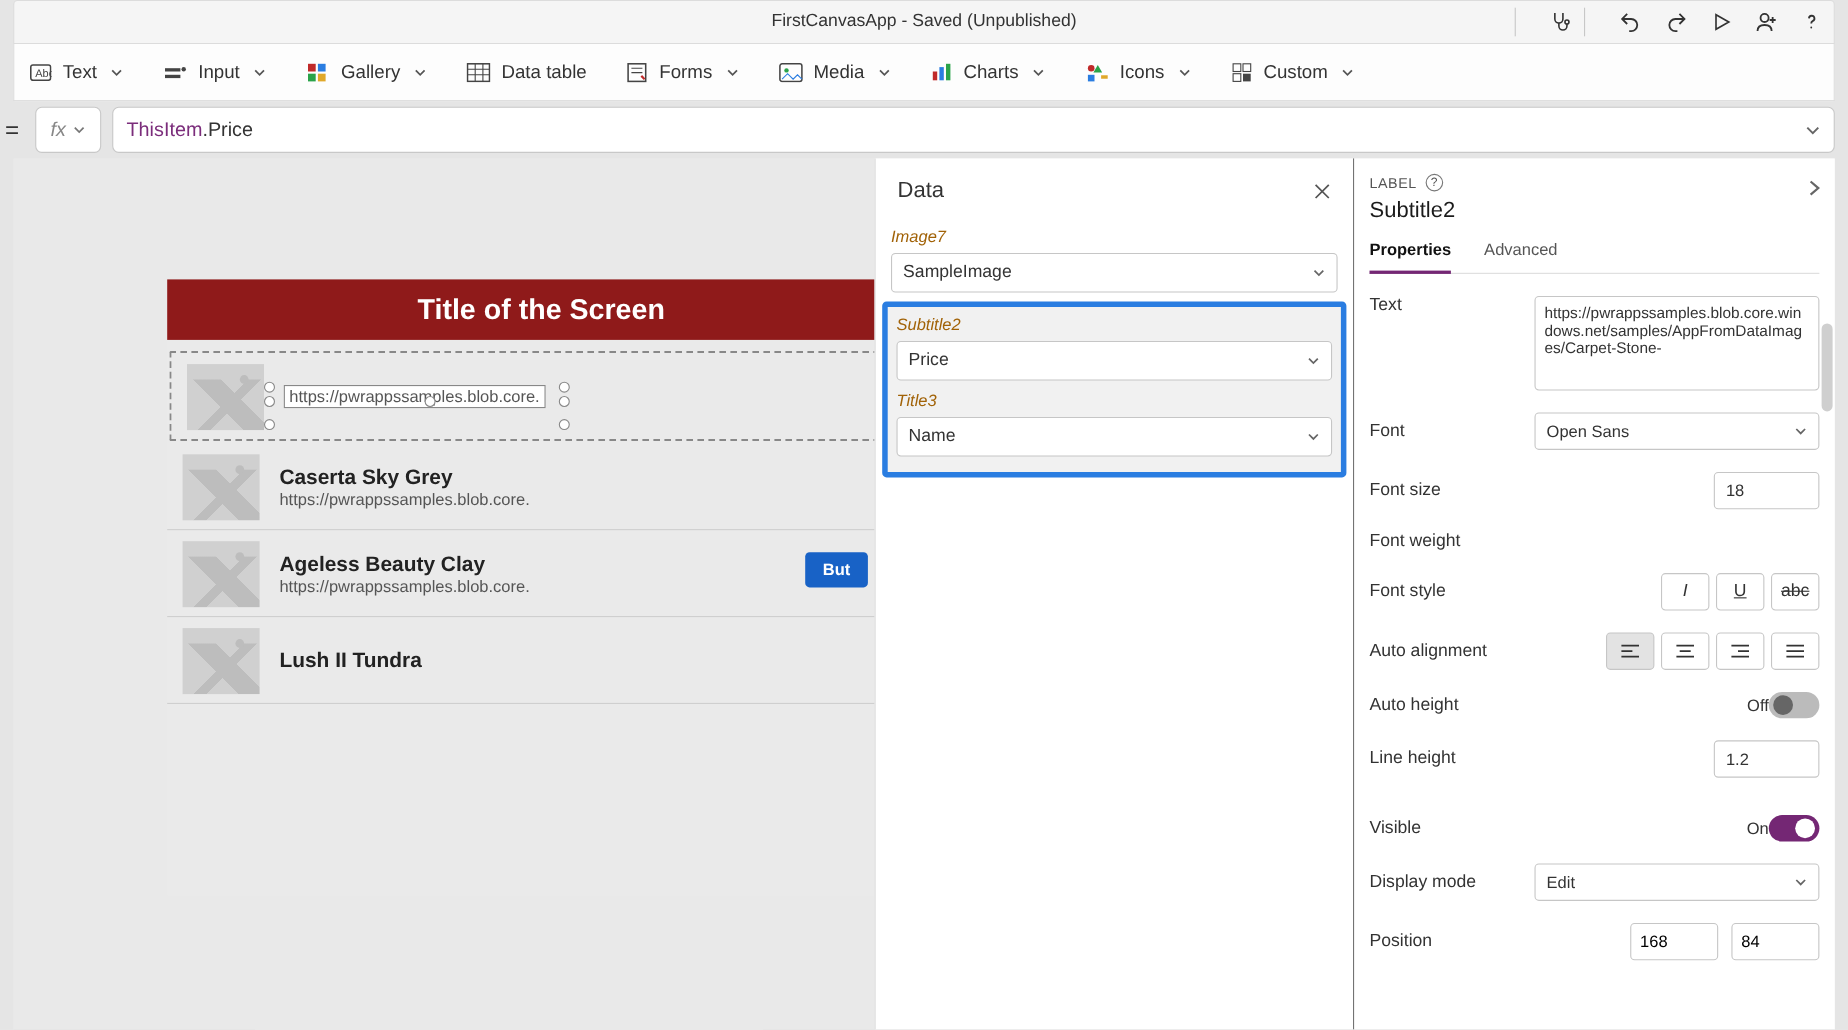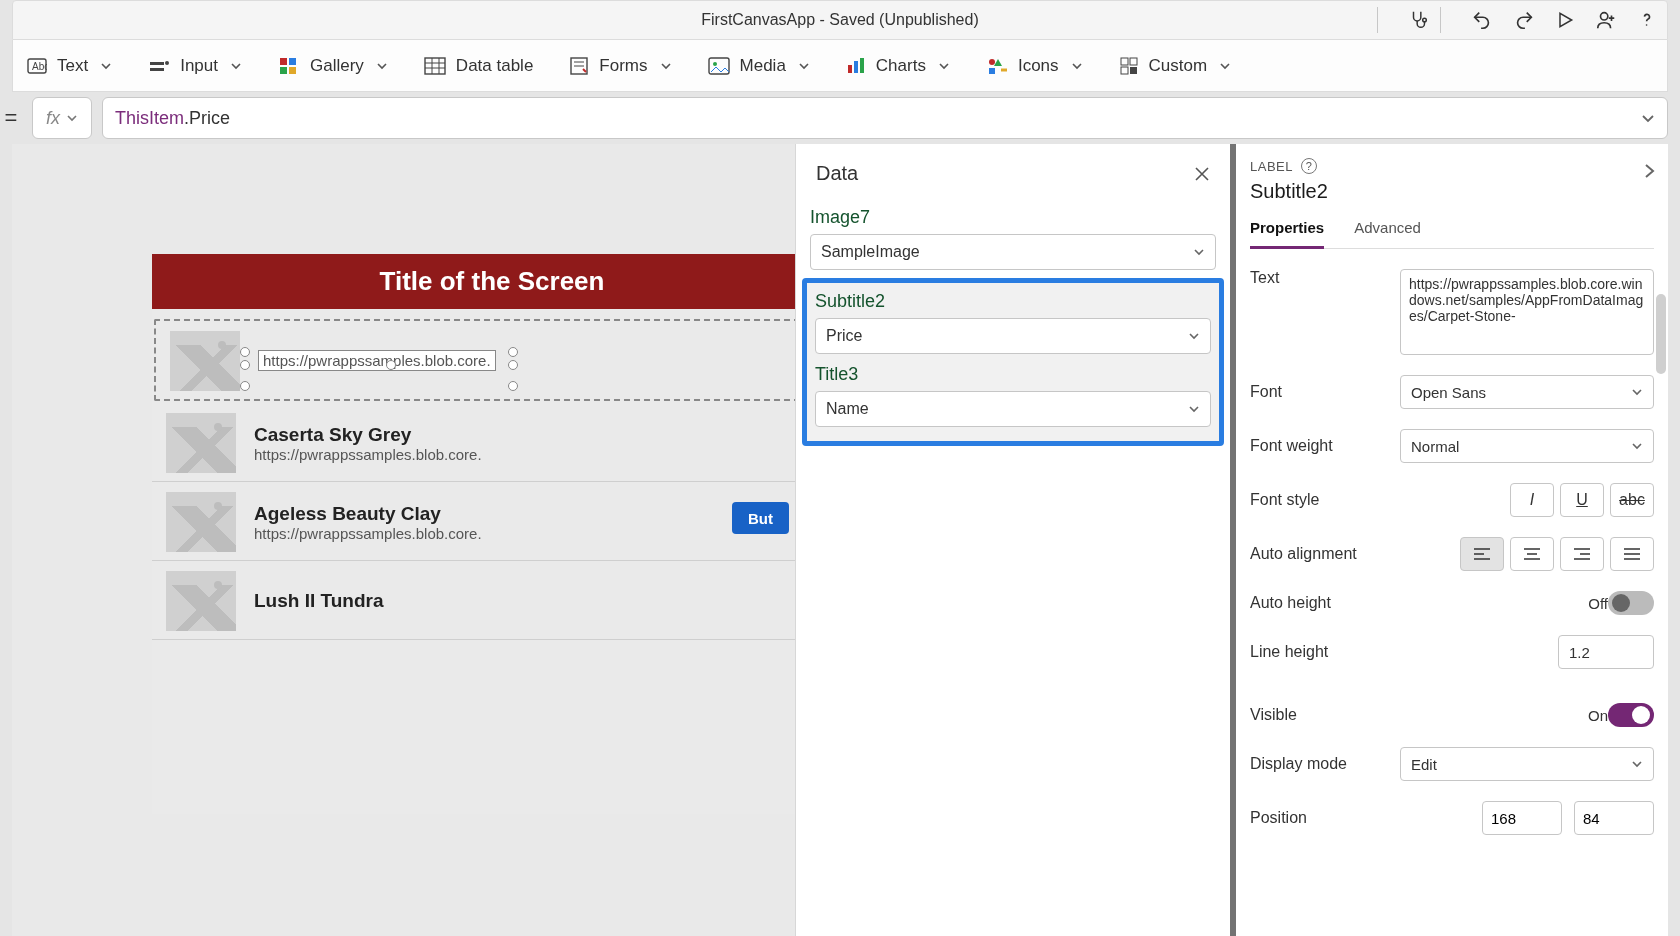--- a/index.html
+++ b/index.html
@@ -102,35 +102,35 @@
 
   
   .data-panel {
     position: absolute; top: 144px; right: 450px; width: 435px; bottom: 0;
     background: #fff; border-left: 1px solid #d7d7d7;
   }
   .data-panel .hdr { display:flex; align-items:center; padding: 18px 20px 10px 20px; }
   .data-panel .hdr h3 { font-size: 20px; font-weight: 400; color:#333; }
   .data-panel .hdr .close { margin-left:auto; color:#555; font-size:20px; cursor:pointer; }
   .df { margin: 12px 14px 0 14px; }
-  .df label { font-size: 18px; color: #14532d; display:block; margin-bottom:6px; }
+  .df label { font-size: 15px; color: #a16207; display:block; margin-bottom:6px;font-style:italic; }
   .df .sel {
     height: 36px; border: 1px solid #c6c6c6; border-radius: 4px; background:#fff;
     display:flex; align-items:center; padding: 0 10px; font-size:16px; color:#333;
   }
   .df .sel .chev { margin-left:auto; color:#666; }
   .highlight-box {
     margin: 8px 6px 0 6px; padding: 8px 8px 14px 8px;
     border: 5px solid #2a7de1; border-radius: 4px; background:#f1f1f1;
   }
 
   
   .props {
     position: absolute; top: 144px; right: 12px; width: 438px; bottom: 0;
-    background: #fff; border-left: 6px solid #737373; padding: 14px 14px 0 14px; margin-left: 29px;
+    background: #fff; border-left: 1px solid #737373; padding: 14px 14px 0 14px; margin-left: 29px;
   }
   .props .kind { font-size: 13px; letter-spacing: .5px; color:#555; display:flex; align-items:center; gap:8px;}
   .props .kind .q { width:16px;height:16px;border:1px solid #777;border-radius:50%;display:inline-flex;align-items:center;justify-content:center;font-size:11px;color:#555;}
   .props .name { font-size: 20px; margin-top: 6px; }
   .props .tabs { display:flex; gap:30px; margin-top: 16px; border-bottom:1px solid #ddd; }
   .props .tab { padding-bottom: 10px; font-size: 15px; color:#555; cursor:pointer; }
   .props .tab.active { color:#111; font-weight:600; border-bottom: 3px solid #742774; margin-bottom:-1px; }
   .prop-row { display:flex; align-items:center; margin-top: 20px; font-size:16px; color:#333; }
   .prop-row > .lbl { width: 150px; }
   .prop-row .val, .prop-row .valbox, .prop-row select {
@@ -484,31 +484,29 @@
     <div class="val">
       <span>Open Sans</span>
       <span style="margin-left:auto">
           <svg width="12" height="12">
             <path d="M2 4l4 4 4-4" stroke="#666" fill="none" stroke-width="1.6"></path>
           </svg>
         </span>
     </div>
   </div>
 
+  <div class="prop-row">
+    <span class="lbl">Font size</span>
+    <div class="val valsmall">
+        <span>18</span>
+      </div>
+  </div>
 
   <div class="prop-row">
     <span class="lbl">Font weight</span>
-    <div class="val">
-      <span>Normal</span>
-      <span style="margin-left:auto">
-          <svg width="12" height="12">
-            <path d="M2 4l4 4 4-4" stroke="#666" fill="none" stroke-width="1.6"></path>
-          </svg>
-        </span>
-    </div>
   </div>
 
   <div class="prop-row">
     <span class="lbl">Font style</span>
     <div class="seg">
       <div class="btn">
           <i>I</i>
         </div>
       <div class="btn">
           <u>U</u>

